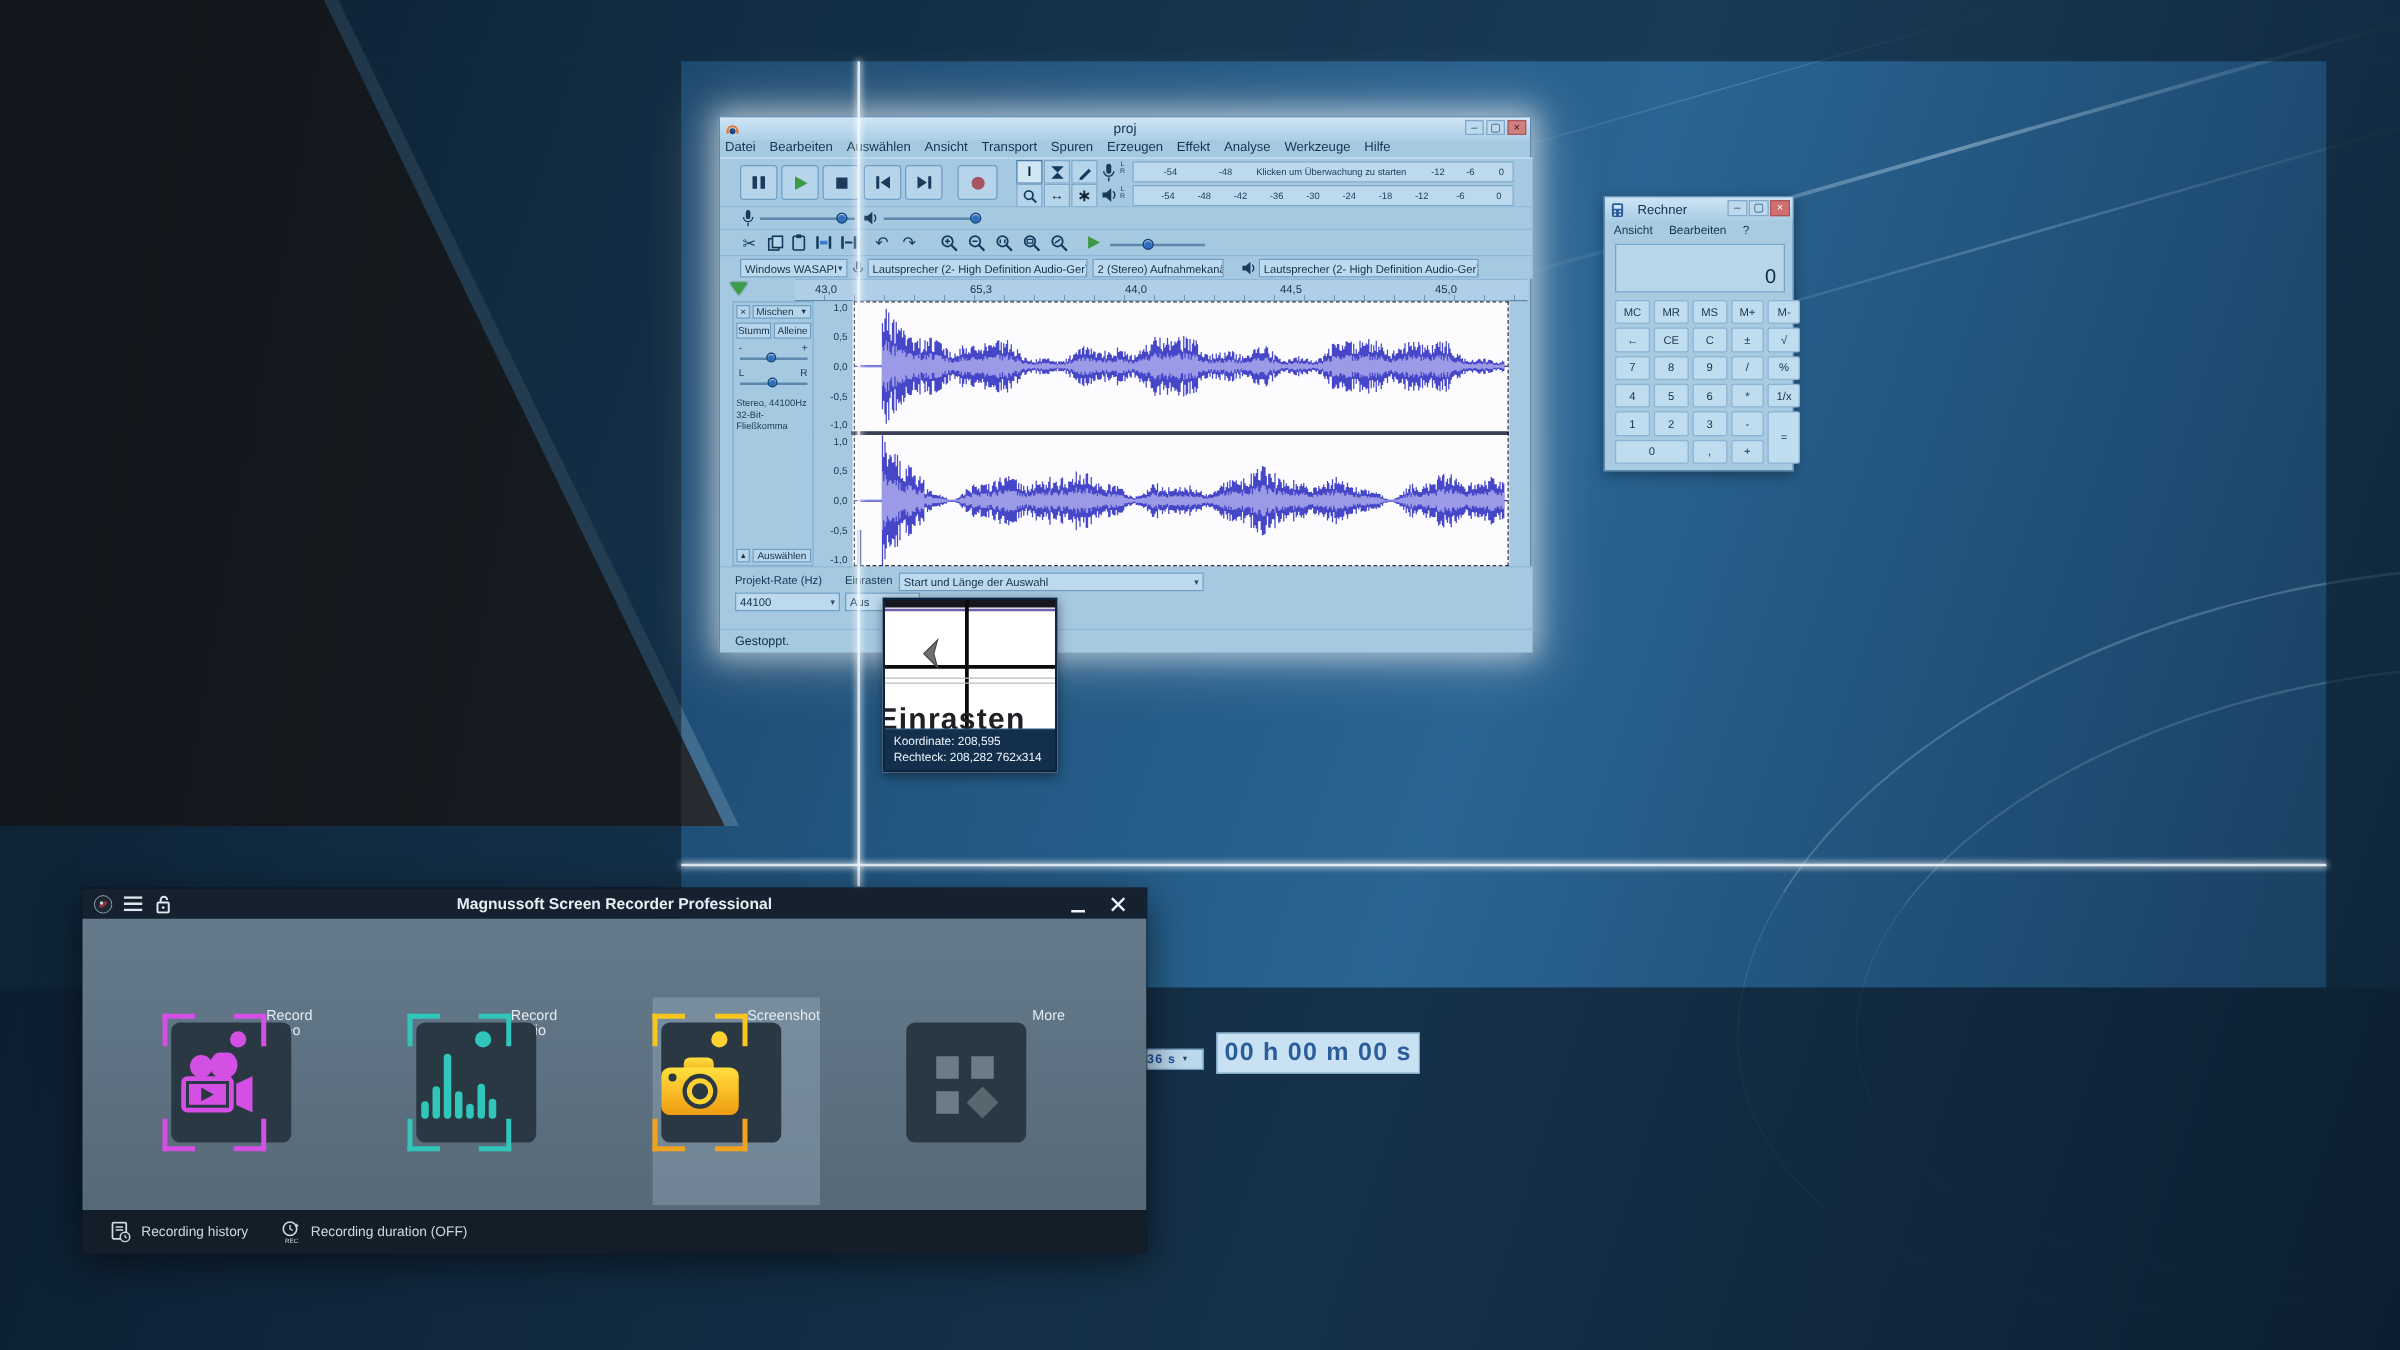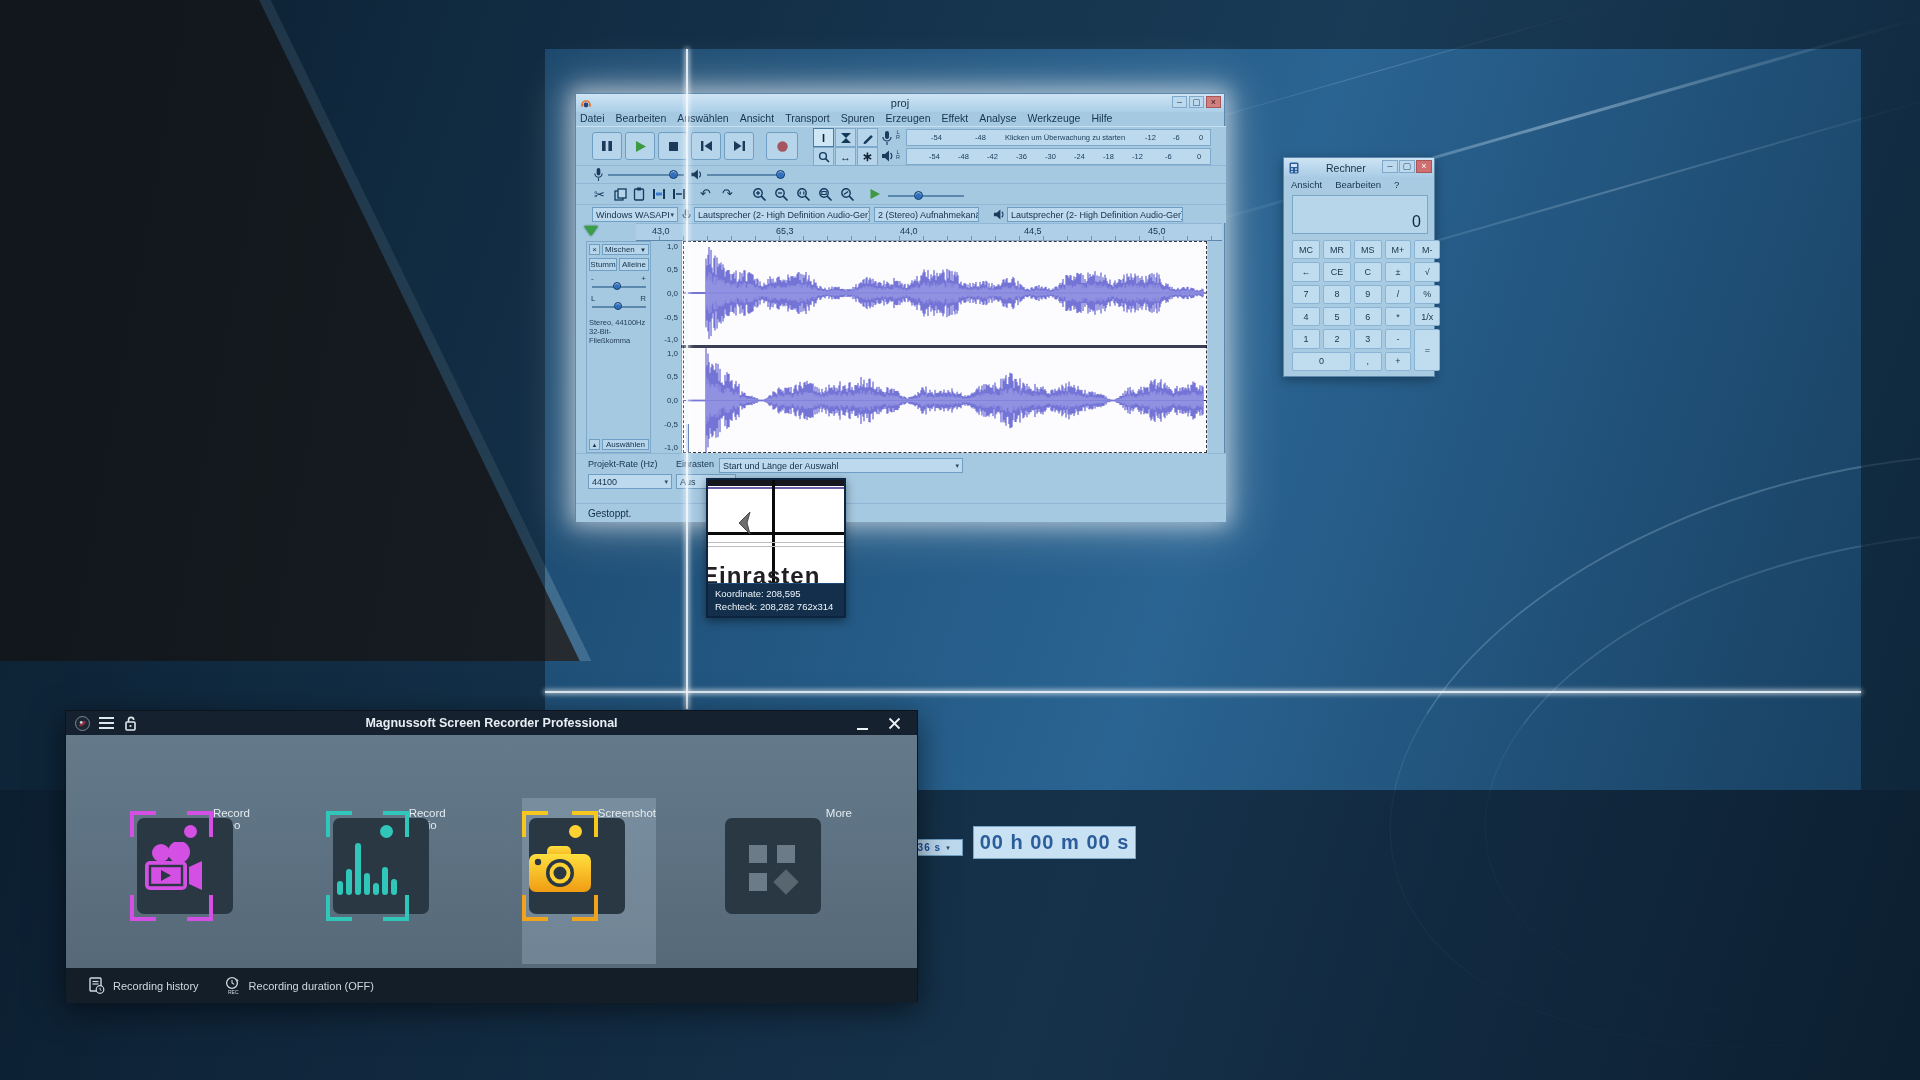--- a/index.html
+++ b/index.html
@@ -49,21 +49,21 @@
   .track-sep{position:absolute;left:105px;top:251px;width:526px;height:3px;background:#3b3f55;}
   .aud-footer{position:absolute;left:0;top:359px;width:650px;height:50px;background:#a6c9e2;border-top:1px solid #8fb7d5;}
   .flabel{position:absolute;font-size:9px;color:#16344e;white-space:nowrap;}
   .aud-status{position:absolute;left:0;top:409px;width:650px;height:19px;border-top:1px solid #8fb7d5;font-size:10px;color:#122d44;display:flex;align-items:center;padding-left:12px;background:#a6c9e2;}
   .bigtime{position:absolute;left:397px;top:372px;width:163px;height:33px;background:#c9e2f3;border:1px solid #7aa6c8;
     font-size:20px;font-weight:bold;color:#2b5d9b;display:flex;align-items:center;justify-content:center;letter-spacing:1px;white-space:nowrap;}
   .timefield{position:absolute;left:143px;top:385px;width:244px;height:17px;background:#bcd9ee;border:1px solid #6f9ec4;
     font-size:10px;font-weight:bold;color:#1d4f9c;display:flex;align-items:center;justify-content:flex-end;padding-right:10px;letter-spacing:1px;white-space:nowrap;}
   
   .calc{position:absolute;left:1283px;top:157px;width:152px;height:220px;background:#a9cbe2;border:1px solid #5d88ad;box-shadow:0 3px 10px rgba(0,0,0,.35);}
-  .calc-titlebar{position:absolute;left:0;top:0;width:100%;height:19px;background:linear-gradient(#cde3f3,#a9cde6);display:flex;align-items:center;padding:0 20px;}
+  .calc-titlebar{position:absolute;left:0;top:0;width:100%;height:19px;background:linear-gradient(#cde3f3,#a9cde6);display:flex;align-items:center;padding:0 4px;}
   .calc-title{font-size:10.5px;color:#143049;margin-left:22px;}
   .calc-btns{position:absolute;right:2px;top:2px;display:flex;gap:1px;}
   .calc-wb{width:16px;height:13px;border:1px solid #7fa9cb;background:#bcd9ee;font-size:9px;line-height:11px;text-align:center;color:#2a4a66;}
   .calc-wb.close{background:#cf6f70;border-color:#a85658;color:#fff;}
   .calc-menu{position:absolute;left:7px;top:21px;display:flex;gap:13px;font-size:9.5px;color:#16344e;}
   .calc-display{position:absolute;left:8px;top:37px;width:136px;height:39px;border:1px solid #7aa6c8;background:#b7d6ea;
     display:flex;align-items:flex-end;justify-content:flex-end;padding:2px 6px;font-size:16px;color:#10283d;}
   .calc-keys{position:absolute;left:8px;top:82px;width:136px;height:131px;display:grid;
     grid-template-columns:repeat(5,1fr);grid-template-rows:repeat(6,1fr);gap:3px;}
   .ckey{border:1px solid #8bb3d4;background:#c0dcef;border-radius:2px;font-size:9px;color:#173349;display:flex;align-items:center;justify-content:center;}

